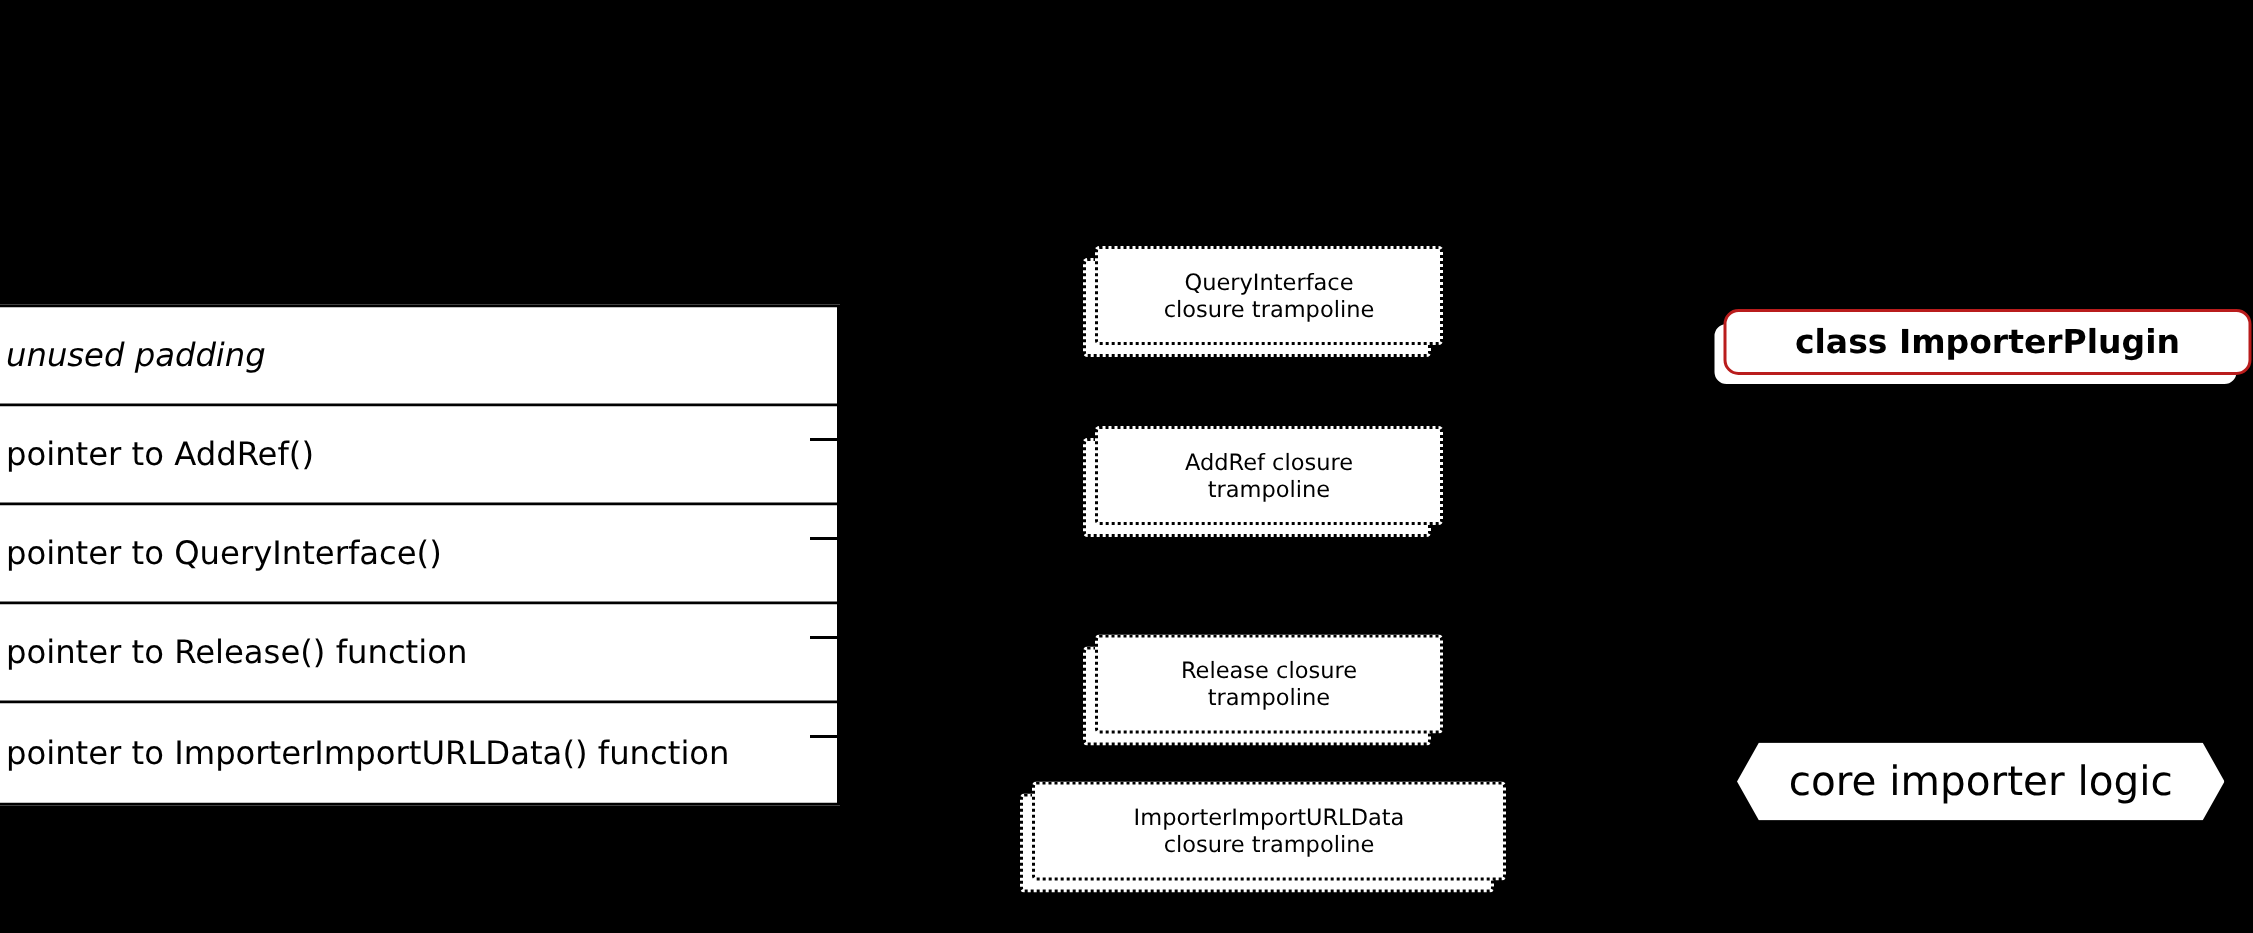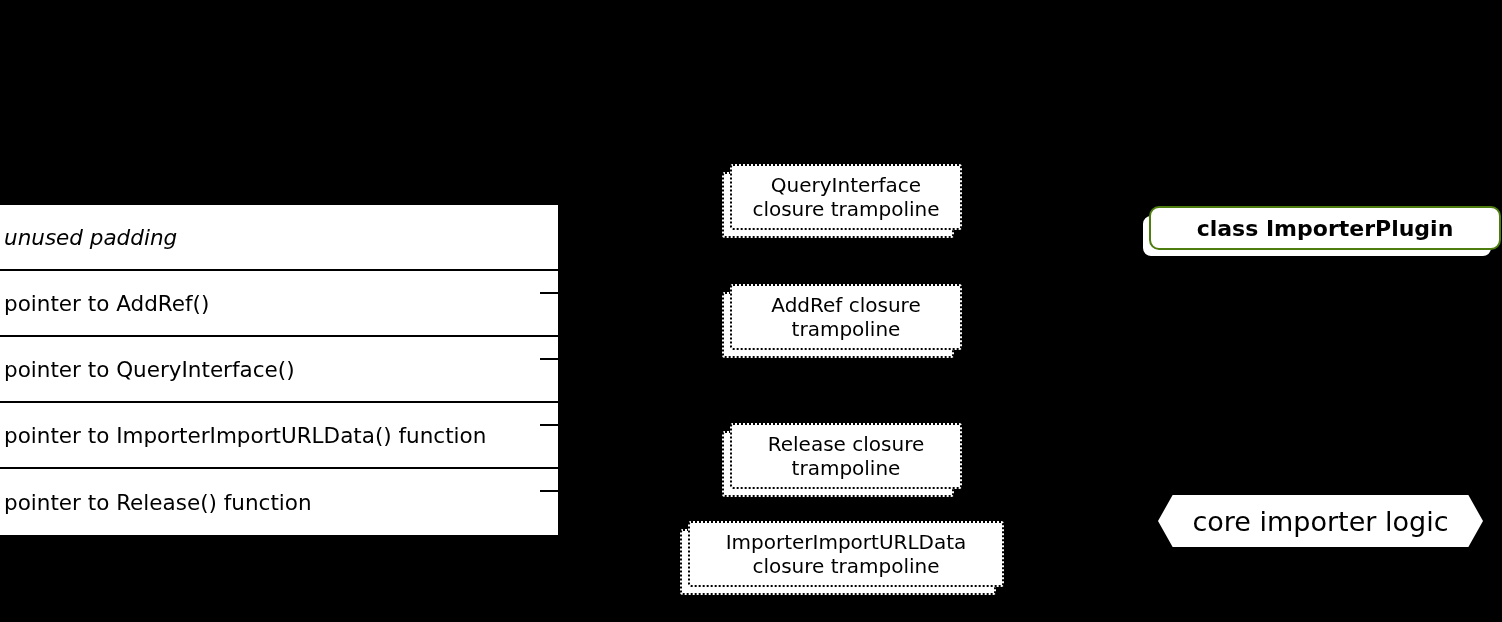--- a/index.html
+++ b/index.html
@@ -71,21 +71,21 @@
     width: 100%;
     height: 100%;
     background: #ffffff;
     border: 2px dotted #000000;
     box-sizing: border-box;
     border-radius: 3px;
     display: flex;
     align-items: center;
     justify-content: center;
     text-align: center;
-    font-size: 20px;
+    font-size: 15px;
     line-height: 1.2;
     color: #000000;
     padding: 4px 8px;
   }
 
   
   .classbox-wrap {
     position: absolute;
   }
   .classbox-back {
@@ -95,21 +95,21 @@
     background: #ffffff;
     border: 2px solid #000000;
     border-radius: 10px;
     box-sizing: border-box;
   }
   .classbox-front {
     position: absolute;
     left: 8px; top: -8px;
     width: 100%; height: 100%;
     background: #ffffff;
-    border: 2px solid #4d7c0f;
+    border: 2px solid #b91c1c;
     border-radius: 10px;
     box-sizing: border-box;
     display: flex;
     align-items: center;
     justify-content: center;
     font-size: 22px;
     font-weight: bold;
     color: #000000;
   }
 
@@ -134,24 +134,24 @@
     <div class="vrow padding-row">
       <span>unused padding</span>
     </div>
     <div class="vrow">
       <span>pointer to AddRef()</span>
     </div>
     <div class="vrow">
       <span>pointer to QueryInterface()</span>
     </div>
     <div class="vrow">
+      <span>pointer to Release() function</span>
+    </div>
+    <div class="vrow">
       <span>pointer to ImporterImportURLData() function</span>
-    </div>
-    <div class="vrow">
-      <span>pointer to Release() function</span>
     </div>
   </div>
 
   <div class="stub" style="left:540px; top:292px; width:22px;"></div>
   <div class="stub" style="left:540px; top:358px; width:22px;"></div>
   <div class="stub" style="left:540px; top:424px; width:22px;"></div>
   <div class="stub" style="left:540px; top:490px; width:22px;"></div>
 
   <div class="tramp-wrap" style="left:722px; top:172px; width:232px; height:66px;">
     <div class="tramp-back"></div>

